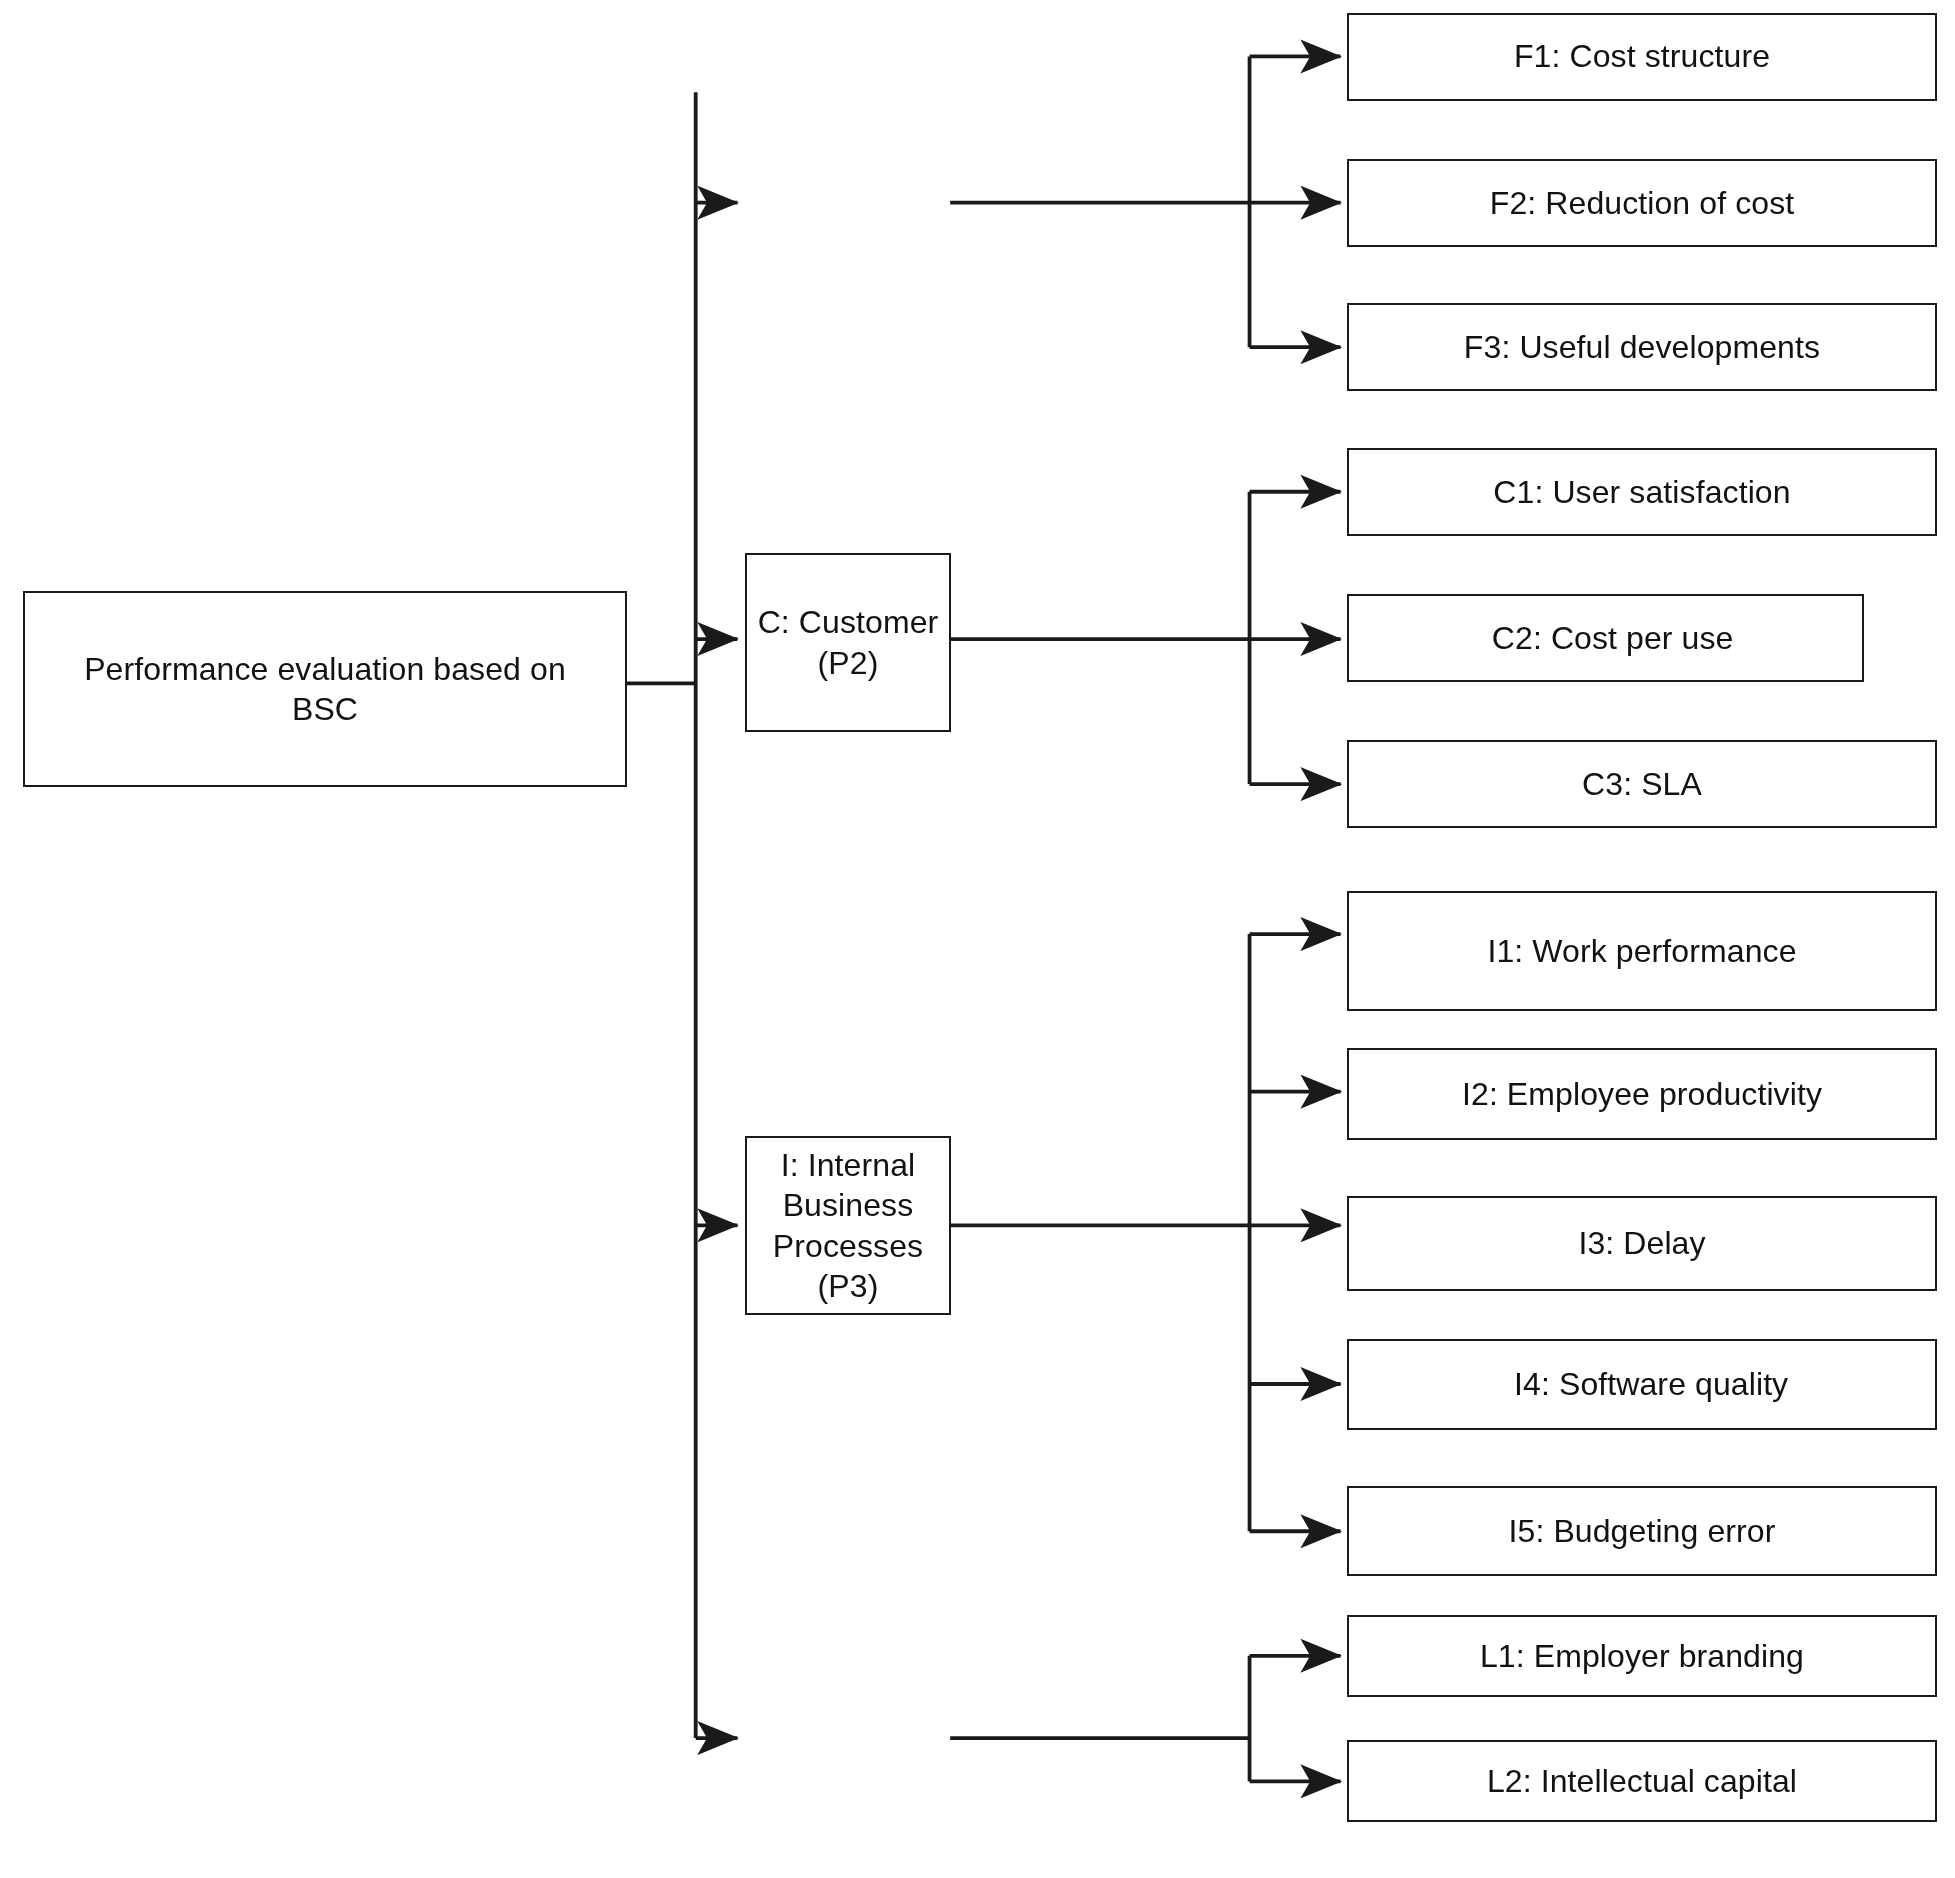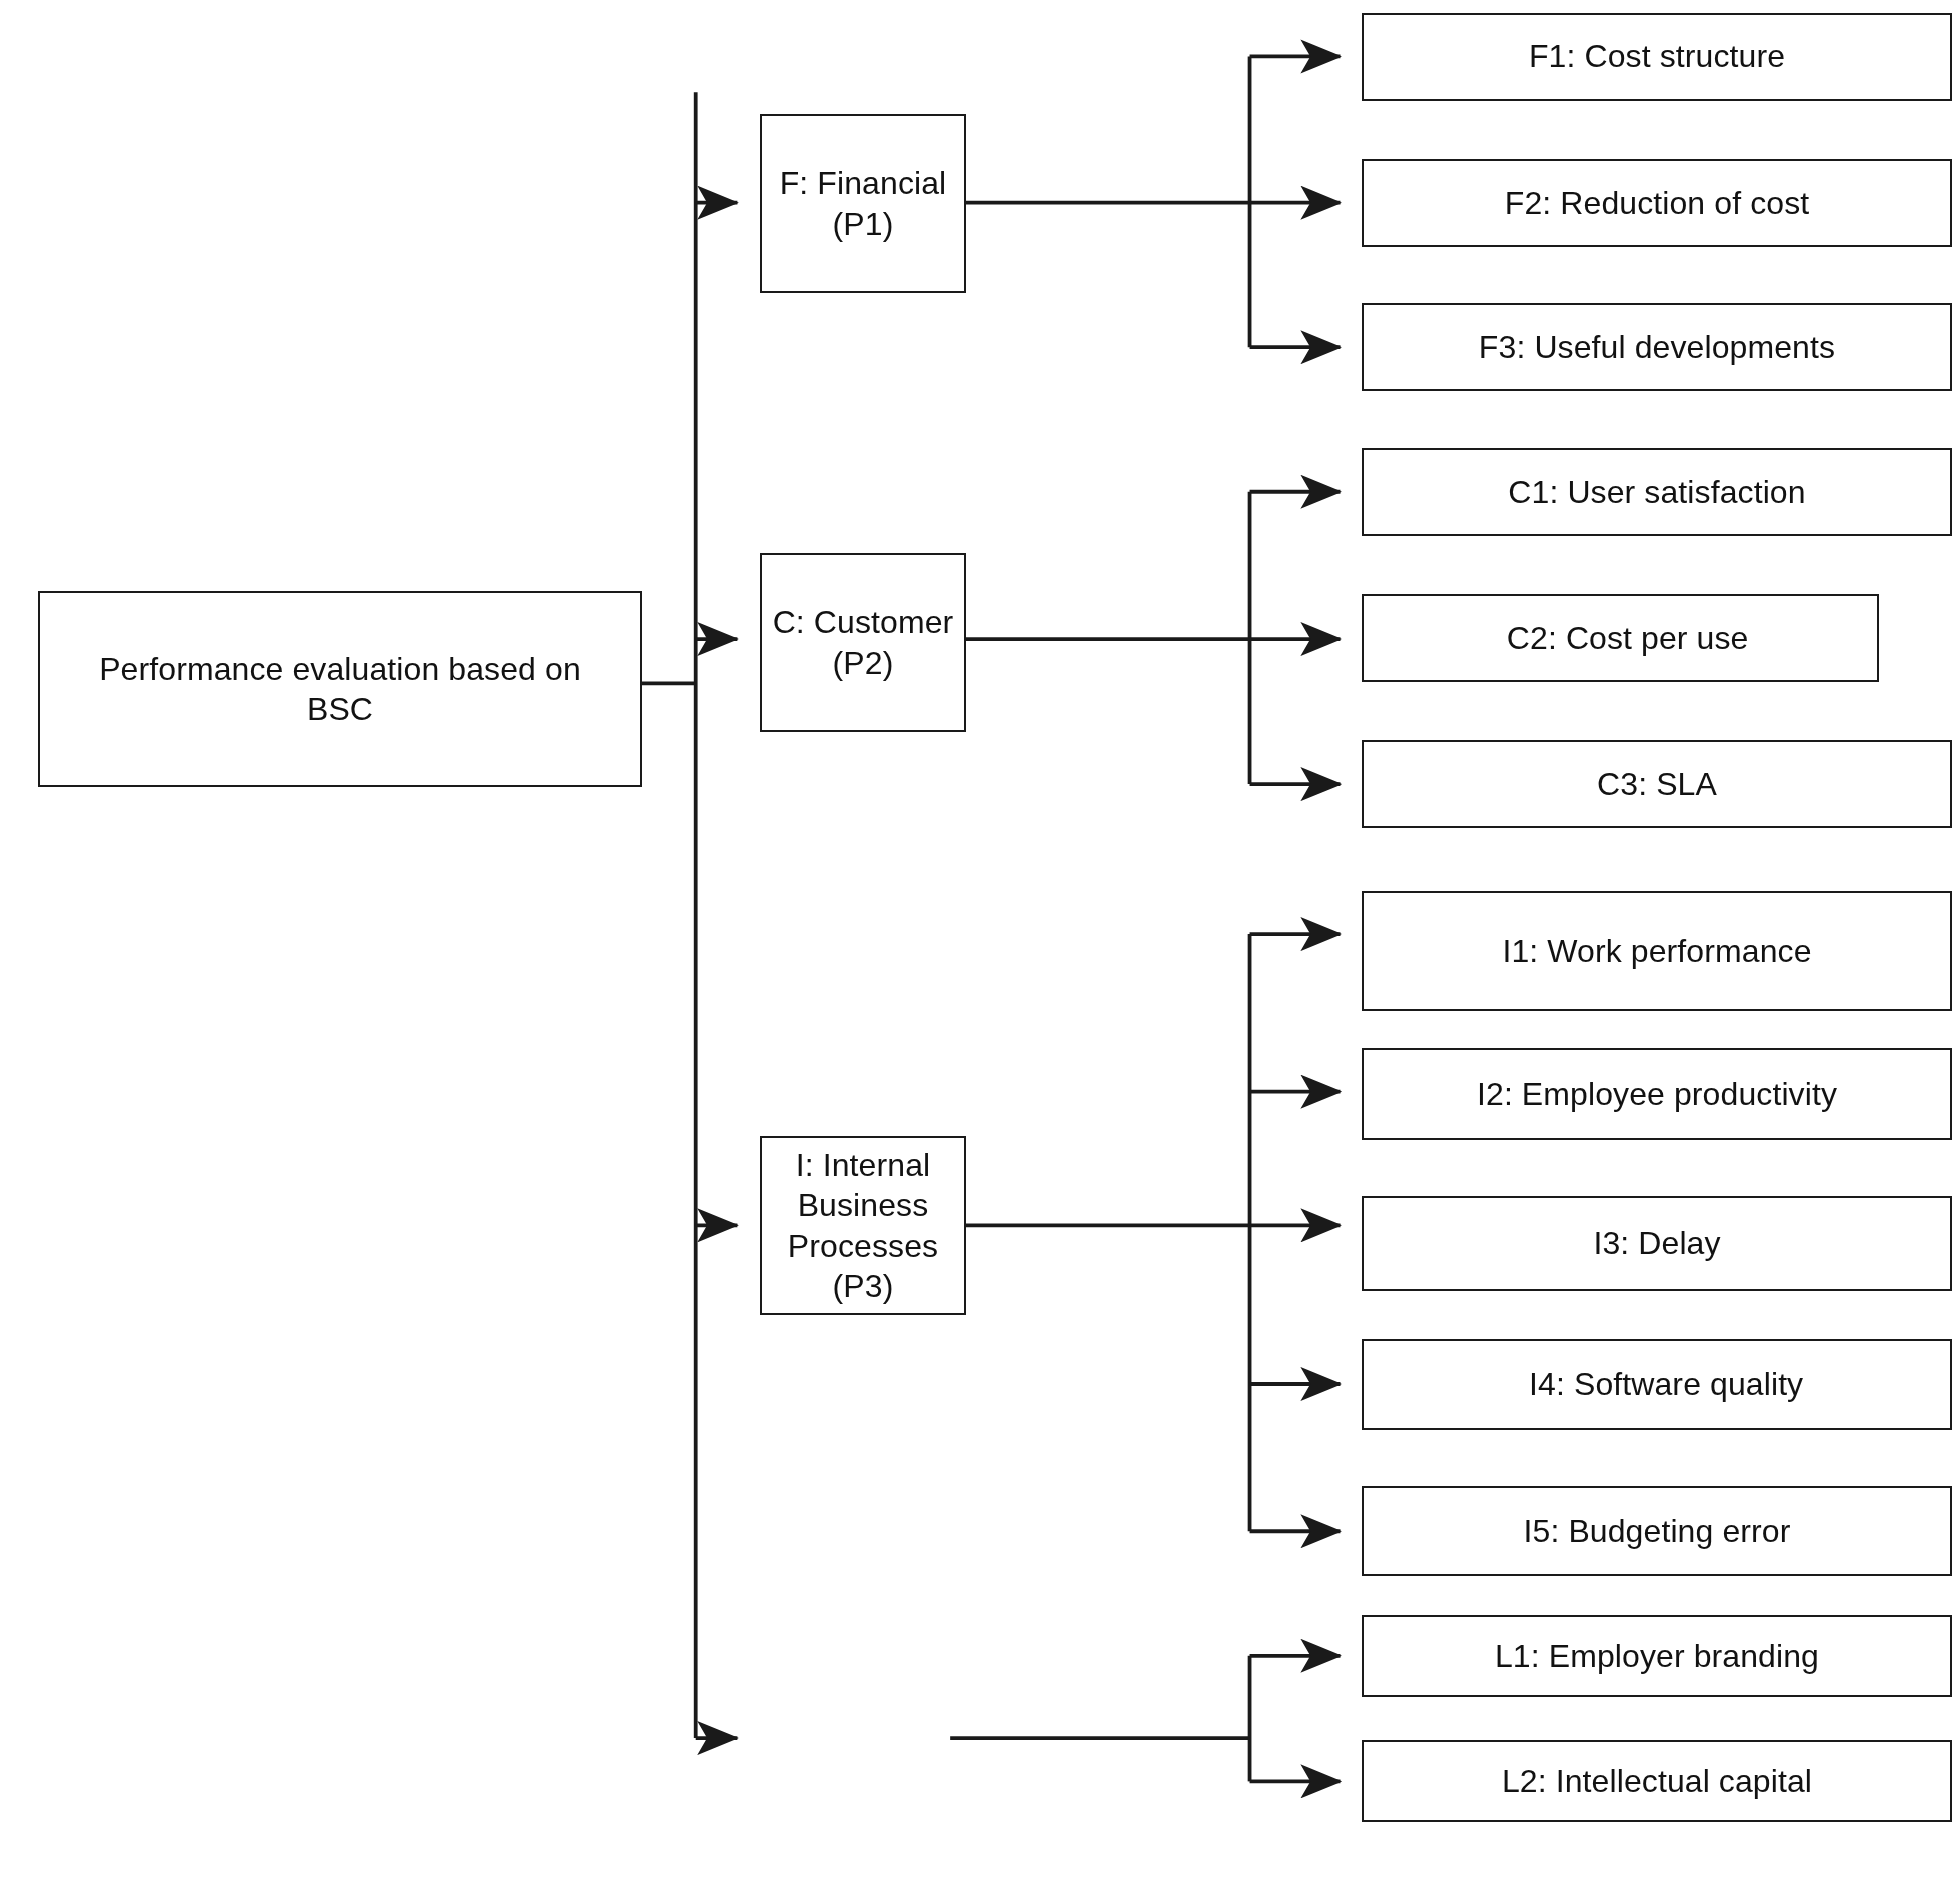--- a/index.html
+++ b/index.html
@@ -33,21 +33,20 @@
     background: #ffffff;
     display: flex;
     align-items: center;
     justify-content: center;
     text-align: center;
     color: #121212;
     font-size: 32px;
     line-height: 1.26;
     letter-spacing: 0.1px;
     padding: 2.2px 9.7px;
-    margin-left: 15px;
   }
   .node-box .node-label {
     display: block;
     width: 100%;
   }
 </style>
 </head>
 <body>
 
 <div id="diagram-root">
@@ -134,23 +133,20 @@
     </g>
     <g stroke="#1a1a1a" stroke-width="7" fill="none" marker-end="url(#arrowhead)">
       <path d="M2308,3290 L2476,3290"></path>
     </g>
   </svg>
 
   <div class="node-box" id="box-root" style="left: 23px; top: 591px; width: 604px; height: 196px;">
     <span class="node-label">Performance evaluation based on<br>BSC</span>
   </div>
 
-  <div class="node-box" id="box-P-0" style="left: 745px; top: 114px; width: 206px; height: 179px;">
-    <span class="node-label">F: Financial (P1)</span>
-  </div>
   <div class="node-box" id="box-P-1" style="left: 745px; top: 553px; width: 206px; height: 179px;">
     <span class="node-label">C: Customer (P2)</span>
   </div>
   <div class="node-box" id="box-P-2" style="left: 745px; top: 1136px; width: 206px; height: 179px;">
     <span class="node-label">I: Internal Business<br>Processes (P3)</span>
   </div>
 
   <div class="node-box" id="box-I-0" style="left: 1347px; top: 12.5px; width: 590px; height: 88px;">
     <span class="node-label">F1: Cost structure</span>
   </div>

